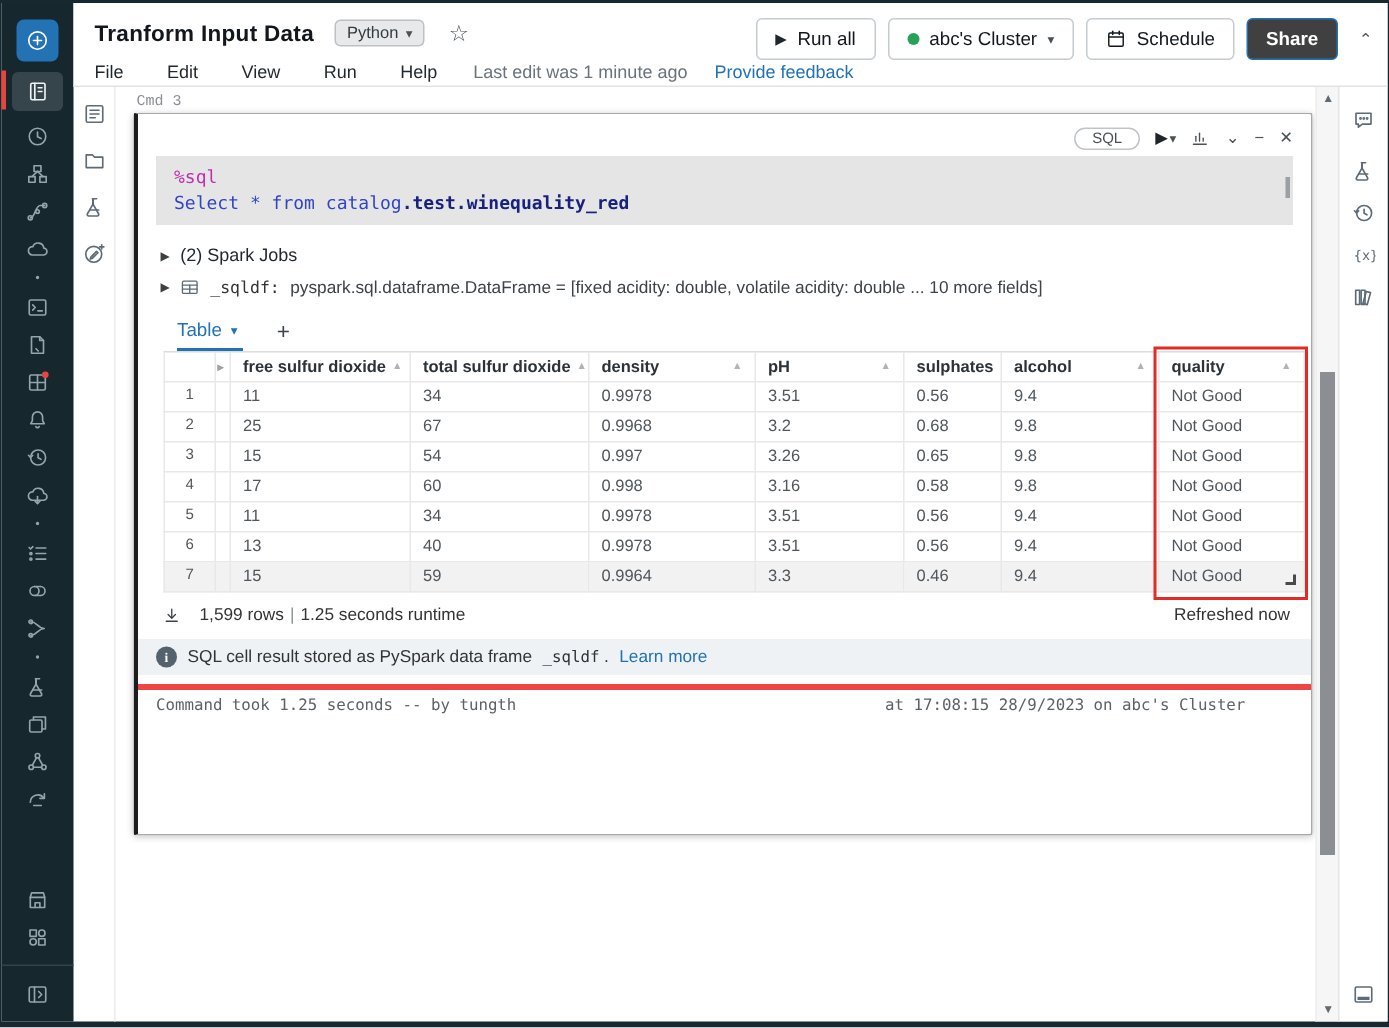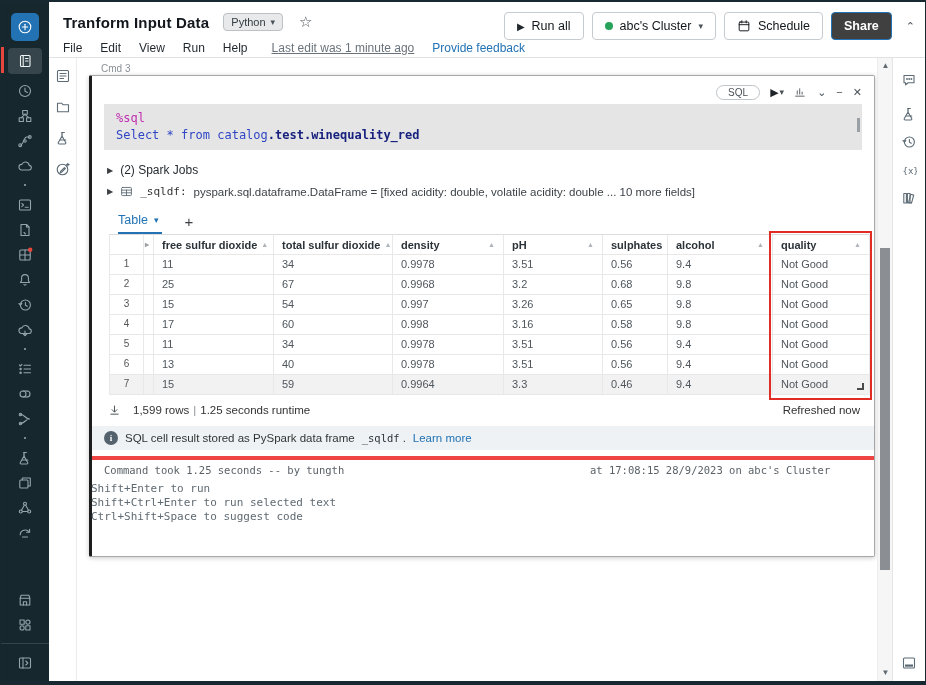--- a/index.html
+++ b/index.html
@@ -29,40 +29,40 @@
 
   
   .header { height:56px; border-bottom:1px solid #dfe3e6; padding:7px 10px 0 14px; position:relative; background:#fff;}
   .h-row1 { display:flex; align-items:center; height:26px; }
   .title { font-size:15px; font-weight:bold; color:#11171c; letter-spacing:.2px; }
   .lang-pill { margin-left:14px; background:#e7e9eb; border:1px solid #bcc1c5; border-radius:4px;
     font-size:11px; color:#333b41; padding:2px 7px; display:flex; align-items:center; gap:5px; cursor:pointer;}
   .star { margin-left:16px; font-size:15px; color:#4a5258; cursor:pointer; }
   .h-row2 { display:flex; align-items:center; height:22px; margin-top:2px; font-size:12px; color:#1f272d; gap:18px;}
   .menu-item { cursor:pointer; }
-  .last-edit { color:#6a737b; text-decoration:underline; cursor:pointer; margin-left:6px;}
+  .last-edit { color:#6a737b; cursor:pointer; margin-left:6px;}
   .feedback { color:#2272b4; cursor:pointer; }
   .h-actions { position:absolute; right:10px; top:10px; display:flex; align-items:center; gap:8px; }
   .btn { border:1px solid #c6cbcf; border-radius:4px; background:#fff; font-size:12.5px; color:#11171c;
     height:28px; display:flex; align-items:center; padding:0 12px; gap:7px; cursor:pointer; }
   .btn-primary { background:#404040; border-color:#2272b4; color:#fff; font-weight:bold; }
   .green-dot { width:8px; height:8px; border-radius:50%; background:#27a25b; }
   .chev { font-size:9px; color:#4a5258; }
   .collapse-chev { font-size:11px; color:#4a5258; margin-left:6px; cursor:pointer; }
   .play-glyph { font-size:10px; color:#1f272d; }
 
   
   .body { flex:1; display:flex; min-height:0; position:relative; }
   .nav-rail { width:28px; border-right:1px solid #ececec; display:flex; flex-direction:column; align-items:center;
     padding-top:10px; gap:15px; color:#5c6b75; flex:0 0 28px;}
   .nav-rail .icn { cursor:pointer; }
 
   .content { flex:1; position:relative; min-width:0; }
-  .cmd-label { position:absolute; top:5px; left:24px; font-size:10px; color:#8a9096;
-    font-family:Liberation Sans, sans-serif; }
+  .cmd-label { position:absolute; top:5px; left:14px; font-size:10px; color:#8a9096;
+    font-family:Liberation Mono, monospace; }
 
   
   .card { position:absolute; left:12px; top:17px; width:786px; height:482px; background:#fff;
     border:1px solid #a8a8a8; border-left:3px solid #1d1d1d; border-radius:2px;
     box-shadow:0 1px 5px rgba(0,0,0,.22); }
   .cell-toolbar { height:24px; display:flex; justify-content:flex-end; align-items:center; gap:10px;
     padding:8px 12px 0 0; color:#4a5258; }
   .sql-pill { border:1px solid #bfc4c8; border-radius:9px; font-size:10px; color:#4a5258; padding:1px 11px; cursor:pointer;}
   .tb-ic { font-size:11px; cursor:pointer; line-height:1; }
   .tb-run { color:#1f2429; display:flex; align-items:center; gap:1px;}
@@ -329,21 +329,21 @@
     <div class="header">
       <div class="h-row1">
         <span class="title">Tranform Input Data</span>
         <span class="lang-pill">
           <span>Python</span>
           <span class="chev">▾</span>
         </span>
         <span class="star">☆</span>
       </div>
       <div class="h-row2">
-        <span id="menu-items" style="display:flex;gap:18px;">
+        <span id="menu-items" style="display:flex;gap:29px;">
             <span class="menu-item">File</span>
             <span class="menu-item">Edit</span>
             <span class="menu-item">View</span>
             <span class="menu-item">Run</span>
             <span class="menu-item">Help</span>
           </span>
         <span class="last-edit">Last edit was 1 minute ago</span>
         <span class="feedback">Provide feedback</span>
       </div>
       <div class="h-actions">
@@ -597,25 +597,20 @@
             <span style="margin-left:-4px;">.</span>
             <span class="info-link">Learn more</span>
           </div>
 
           <div class="status-line">
             <span class="status-left">Command took 1.25 seconds -- by tungth</span>
             <span class="status-right">at 17:08:15 28/9/2023 on abc's Cluster</span>
           </div>
         </div>
 
-        <div class="hints" id="hints">
-            <div>Shift+Enter to run</div>
-            <div>Shift+Ctrl+Enter to run selected text</div>
-            <div>Ctrl+Shift+Space to suggest code</div>
-          </div>
       </div>
 
       <div class="vscroll">
         <span class="vs-arrow vs-up">▲</span>
         <span class="vs-thumb"></span>
         <span class="vs-arrow vs-down">▼</span>
       </div>
 
       <div class="right-rail" id="right-rail">
           <div class="rr-item icn first">

